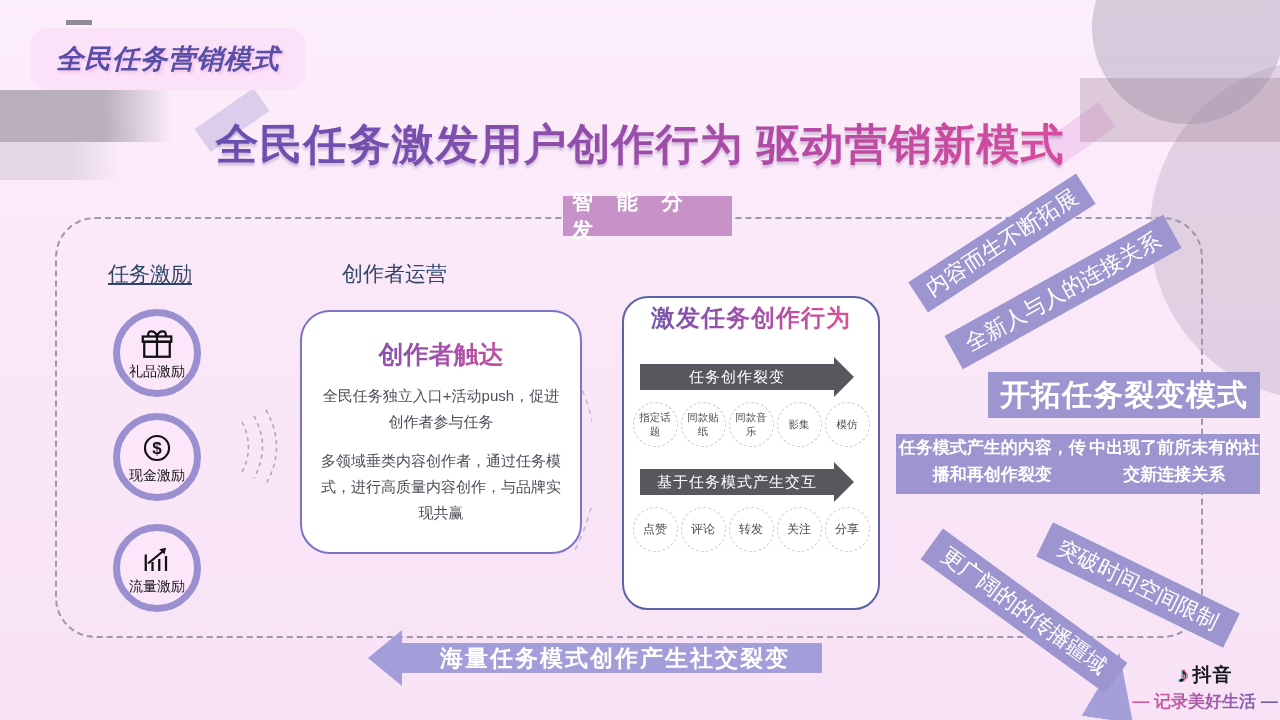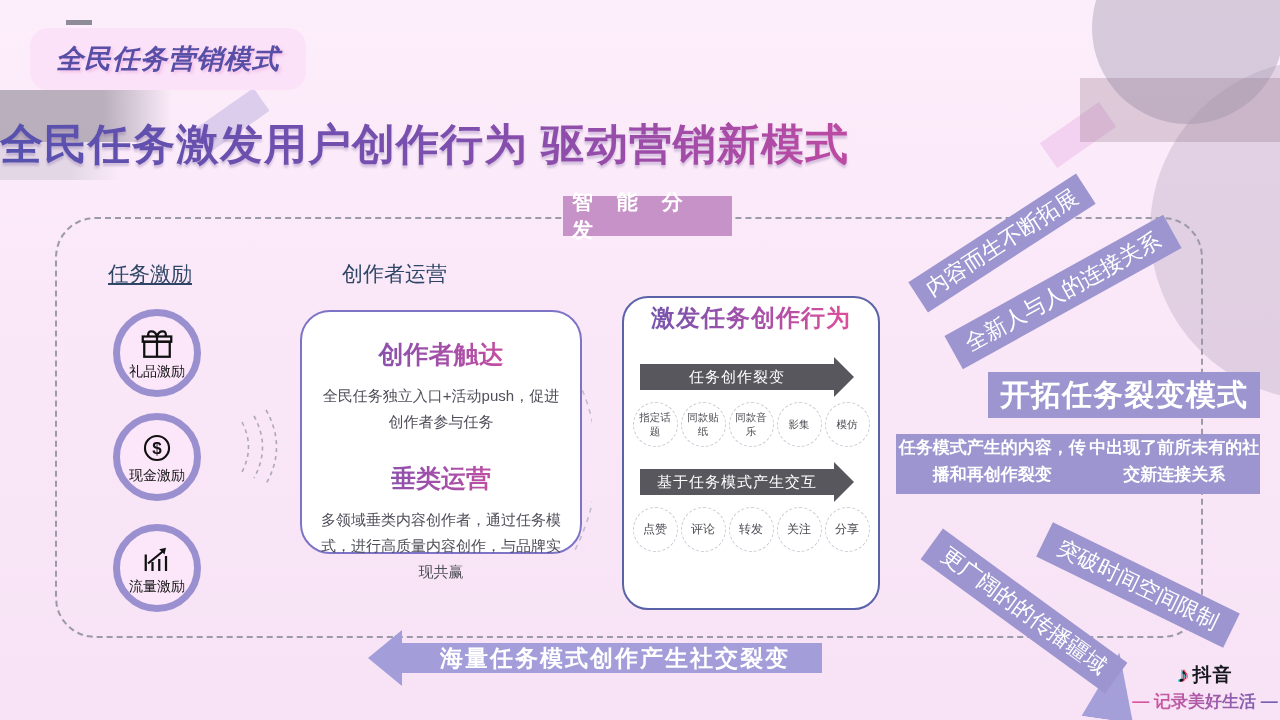--- a/index.html
+++ b/index.html
@@ -27,21 +27,21 @@
   .tri-logo { left:1086px; top:652px; width:52px; height:68px; background:#a59fd9;
               clip-path:polygon(55% 0, 100% 100%, 0 100%); transform:rotate(8deg); }
 
   
   .badge { position:absolute; left:30px; top:28px; width:276px; height:62px;
            background:#fbe2f8; border-radius:18px; display:flex; align-items:center; justify-content:center; }
   .badge span { font-size:27px; font-weight:bold; font-style:italic; letter-spacing:1px;
                 color:#574fa5; text-shadow:2px 2px 3px rgba(236,160,222,.55); }
 
   
-  .title { position:absolute; left:0; top:116px; width:1280px; text-align:left;
+  .title { position:absolute; left:0; top:116px; width:1280px; text-align:center;
            font-size:43px; font-weight:bold; letter-spacing:1px; color:#8a4fae; }
   @supports ((-webkit-background-clip:text) or (background-clip:text)) {
     .title { background:linear-gradient(90deg,#5651ae 0%,#7c4fae 35%,#c04aa2 68%,#f14b96 100%);
              -webkit-background-clip:text; background-clip:text;
              color:transparent; -webkit-text-fill-color:transparent;
              filter:drop-shadow(0 3px 1px rgba(120,90,160,.30)); }
   }
 
   
   .frame { position:absolute; left:55px; top:217px; width:1148px; height:421px;
@@ -211,21 +211,20 @@
     <g fill="none" stroke="#c3bcd1" stroke-width="1.6" stroke-dasharray="5 5">
       <path d="M10 28 q26 64 0 128"></path>
       <path d="M32 14 q36 78 0 156"></path>
       <path d="M54 2 q46 90 0 180"></path>
     </g>
   </svg>
 
   <div class="card card-mid">
     <div class="sec-title">创作者触达</div>
     <div class="sec-body">全民任务独立入口+活动push，促进创作者参与任务</div>
-    <div class="sec-title sec2">垂类运营</div>
     <div class="sec-body">多领域垂类内容创作者，通过任务模式，进行高质量内容创作，与品牌实现共赢</div>
   </div>
 
   <div class="card card-r">
     <div class="card-r-title">激发任务创作行为</div>
 
     <div class="flow-arrow fa1">任务创作裂变</div>
     <div class="tagrow tagrow1">
       <div class="tag">指定话题</div>
       <div class="tag">同款贴纸</div>

